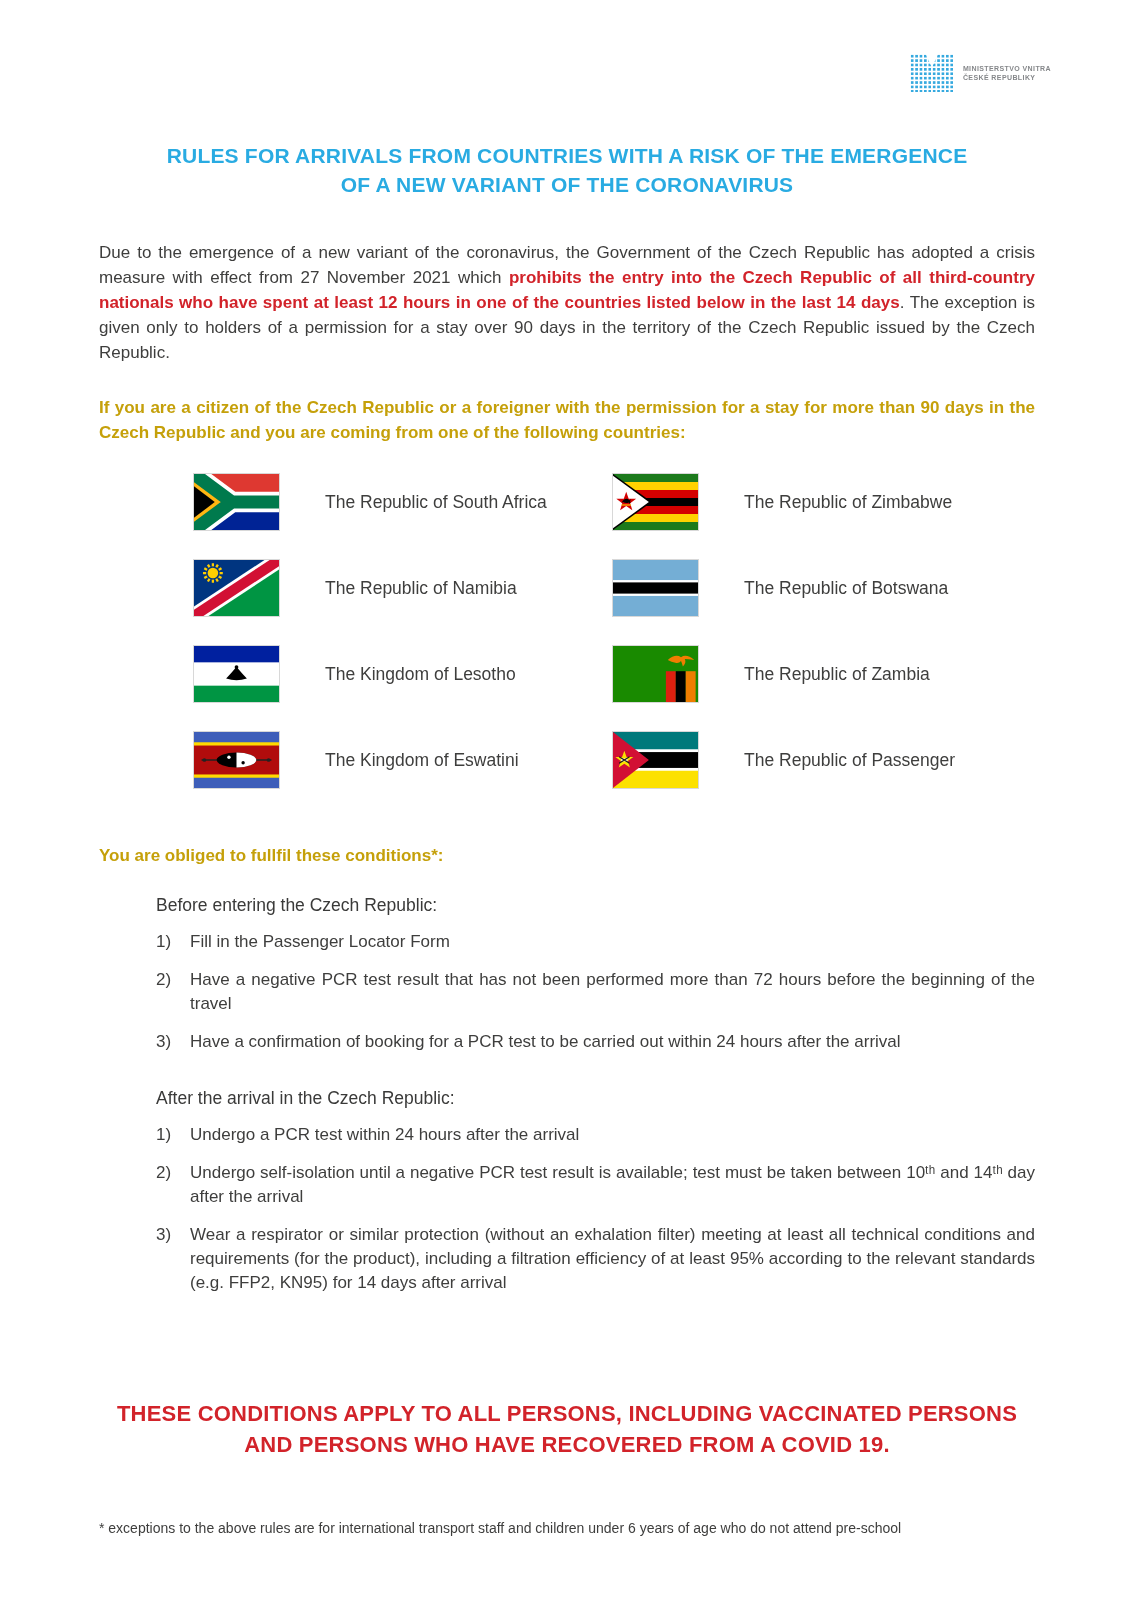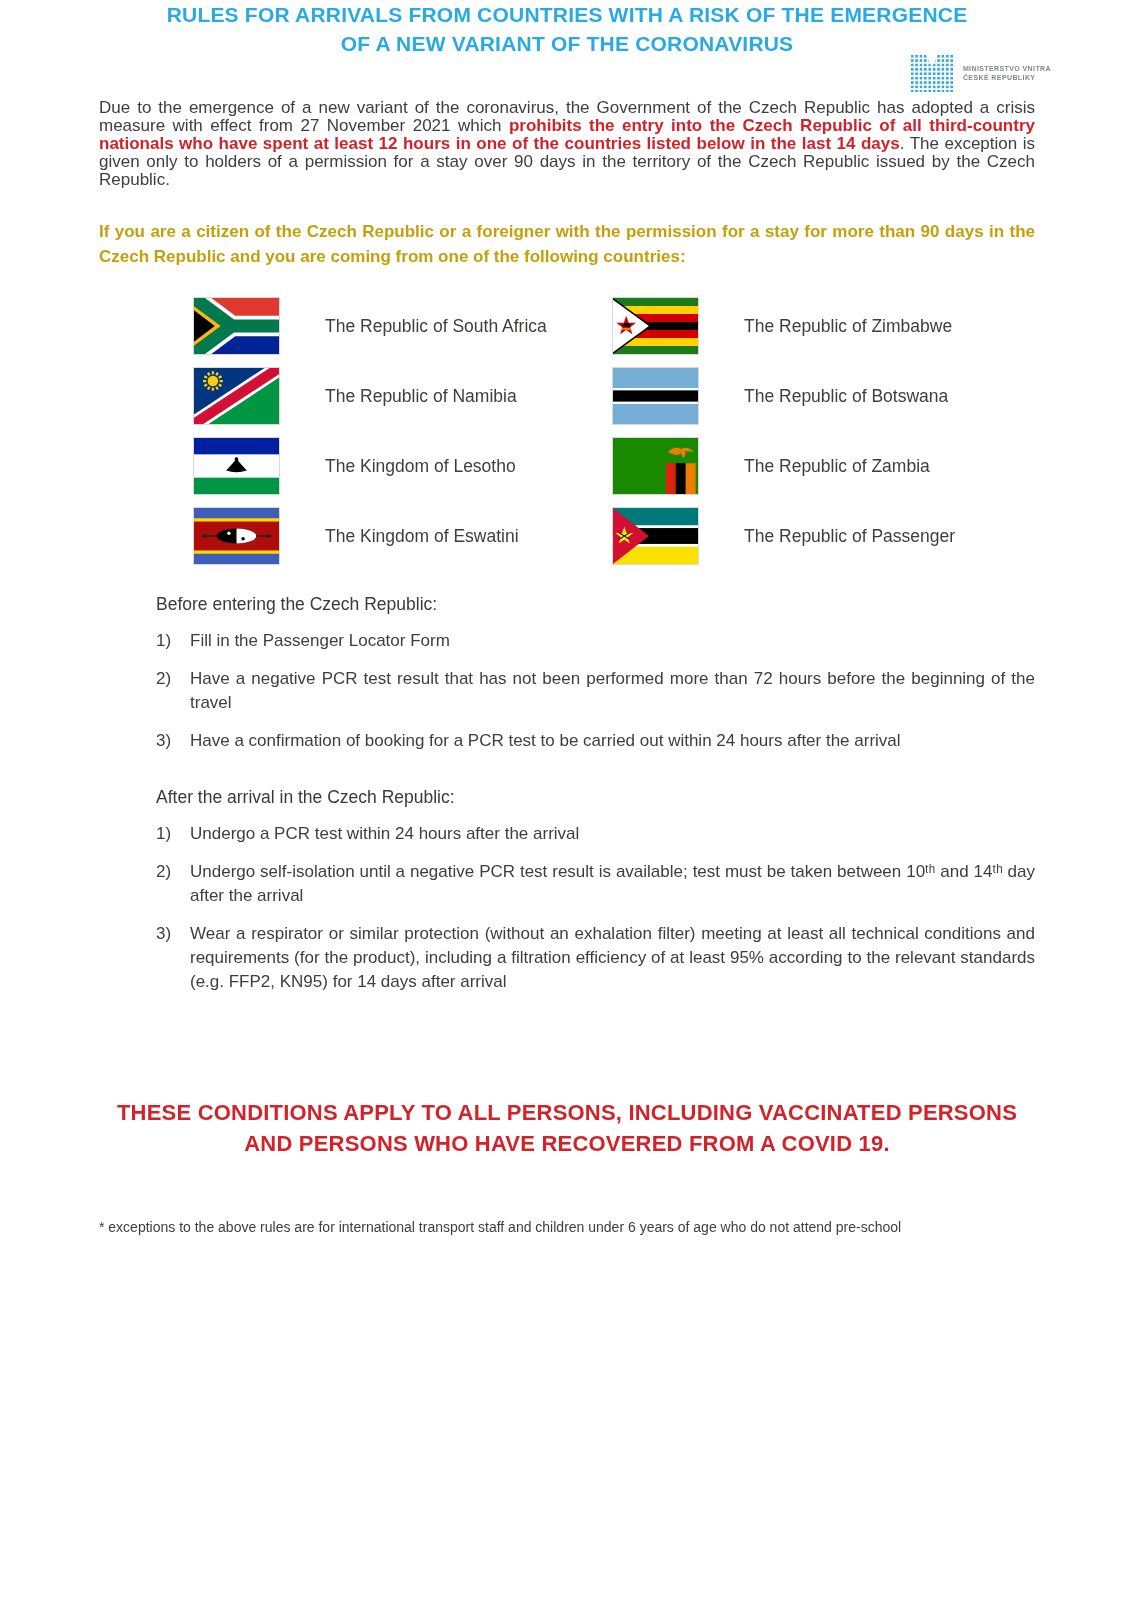--- a/index.html
+++ b/index.html
@@ -19,36 +19,37 @@
   .logo-mark {
     width: 44px; height: 38px;
     background-image: radial-gradient(circle, #35A9DF 1.35px, transparent 1.5px);
     background-size: 4.4px 4.4px;
     clip-path: polygon(0 0, 36% 0, 50% 36%, 64% 0, 100% 0, 100% 100%, 0 100%);
   }
   .logo-text { font-size: 7px; line-height: 9px; letter-spacing: 0.4px; color: #85878A; font-weight: bold; }
 
   
   .title {
+    padding-top: 141px;
     text-align: center;
     color: var(--accent-blue, #29ABE2);
     font-size: 21px; line-height: 29px; font-weight: bold;
     letter-spacing: 0.2px;
   }
 
   
-  .intro { margin-top: 41px; font-size: 17px; line-height: 18px; text-align: justify; }
+  .intro { margin-top: 41px; font-size: 17px; line-height: 25px; text-align: justify; }
   .intro .hl { color: var(--warning-red, #D2232A); font-weight: bold; }
   .citizens-note {
     margin-top: 30px; font-size: 17px; line-height: 25px;
     font-weight: bold; color: var(--heading-gold, #C5A00A); text-align: justify;
   }
 
   
-  .countries { margin: 28px 0 0 94px; display: grid; grid-template-columns: 419px 419px; row-gap: 12px; }
+  .countries { margin: 28px 0 0 94px; display: grid; grid-template-columns: 419px 419px; row-gap: 28px; }
   .country-row { display: flex; align-items: center; height: 58px; }
   .flag-slot { width: 87px; height: 58px; flex: 0 0 87px; border: 1px solid #D8D8D8; }
   .flag-slot svg { display: block; width: 100%; height: 100%; }
   .country-label { margin-left: 45px; font-size: 17.5px; color: #3E3E3D; white-space: nowrap; }
 
   
   .conditions-heading { margin-top: 57px; font-size: 17px; font-weight: bold; color: var(--heading-gold, #C5A00A); }
   .cond-section { margin-left: 57px; }
   .cond-section-heading { margin-top: 34px; font-size: 17.5px; font-weight: normal; color: #3A3A39; }
   .cond-section-heading.first { margin-top: 29px; }
@@ -205,20 +206,21 @@
     <polygon points="0,0 38,30 0,60" fill="#D21034"></polygon>
     <polygon points="12,20 14.4,26.8 21.5,26.9 15.8,31.2 17.9,38.1 12,34 6.1,38.1 8.2,31.2 2.5,26.9 9.6,26.8" fill="#FCE100"></polygon>
     <rect x="8.8" y="28.4" width="6.4" height="3" fill="#FFFFFF"></rect>
     <path d="M6.5,33.5 L17.5,26.5 M6.5,26.5 L17.5,33.5" stroke="#1A1A1A" stroke-width="1.3"></path>
   </svg>
 </div>
     <div class="country-label">The Republic of Passenger</div>
   </div>
 </div>
 
+    <p class="conditions-heading">You are obliged to fullfil these conditions*:</p>
 
     <div class="cond-section">
       <p class="cond-section-heading first">Before entering the Czech Republic:</p>
       <div>
   <div class="cond-item">
     <span class="num">1)</span>
     <span class="txt">Fill in the Passenger Locator Form</span>
   </div>
 
   <div class="cond-item">

